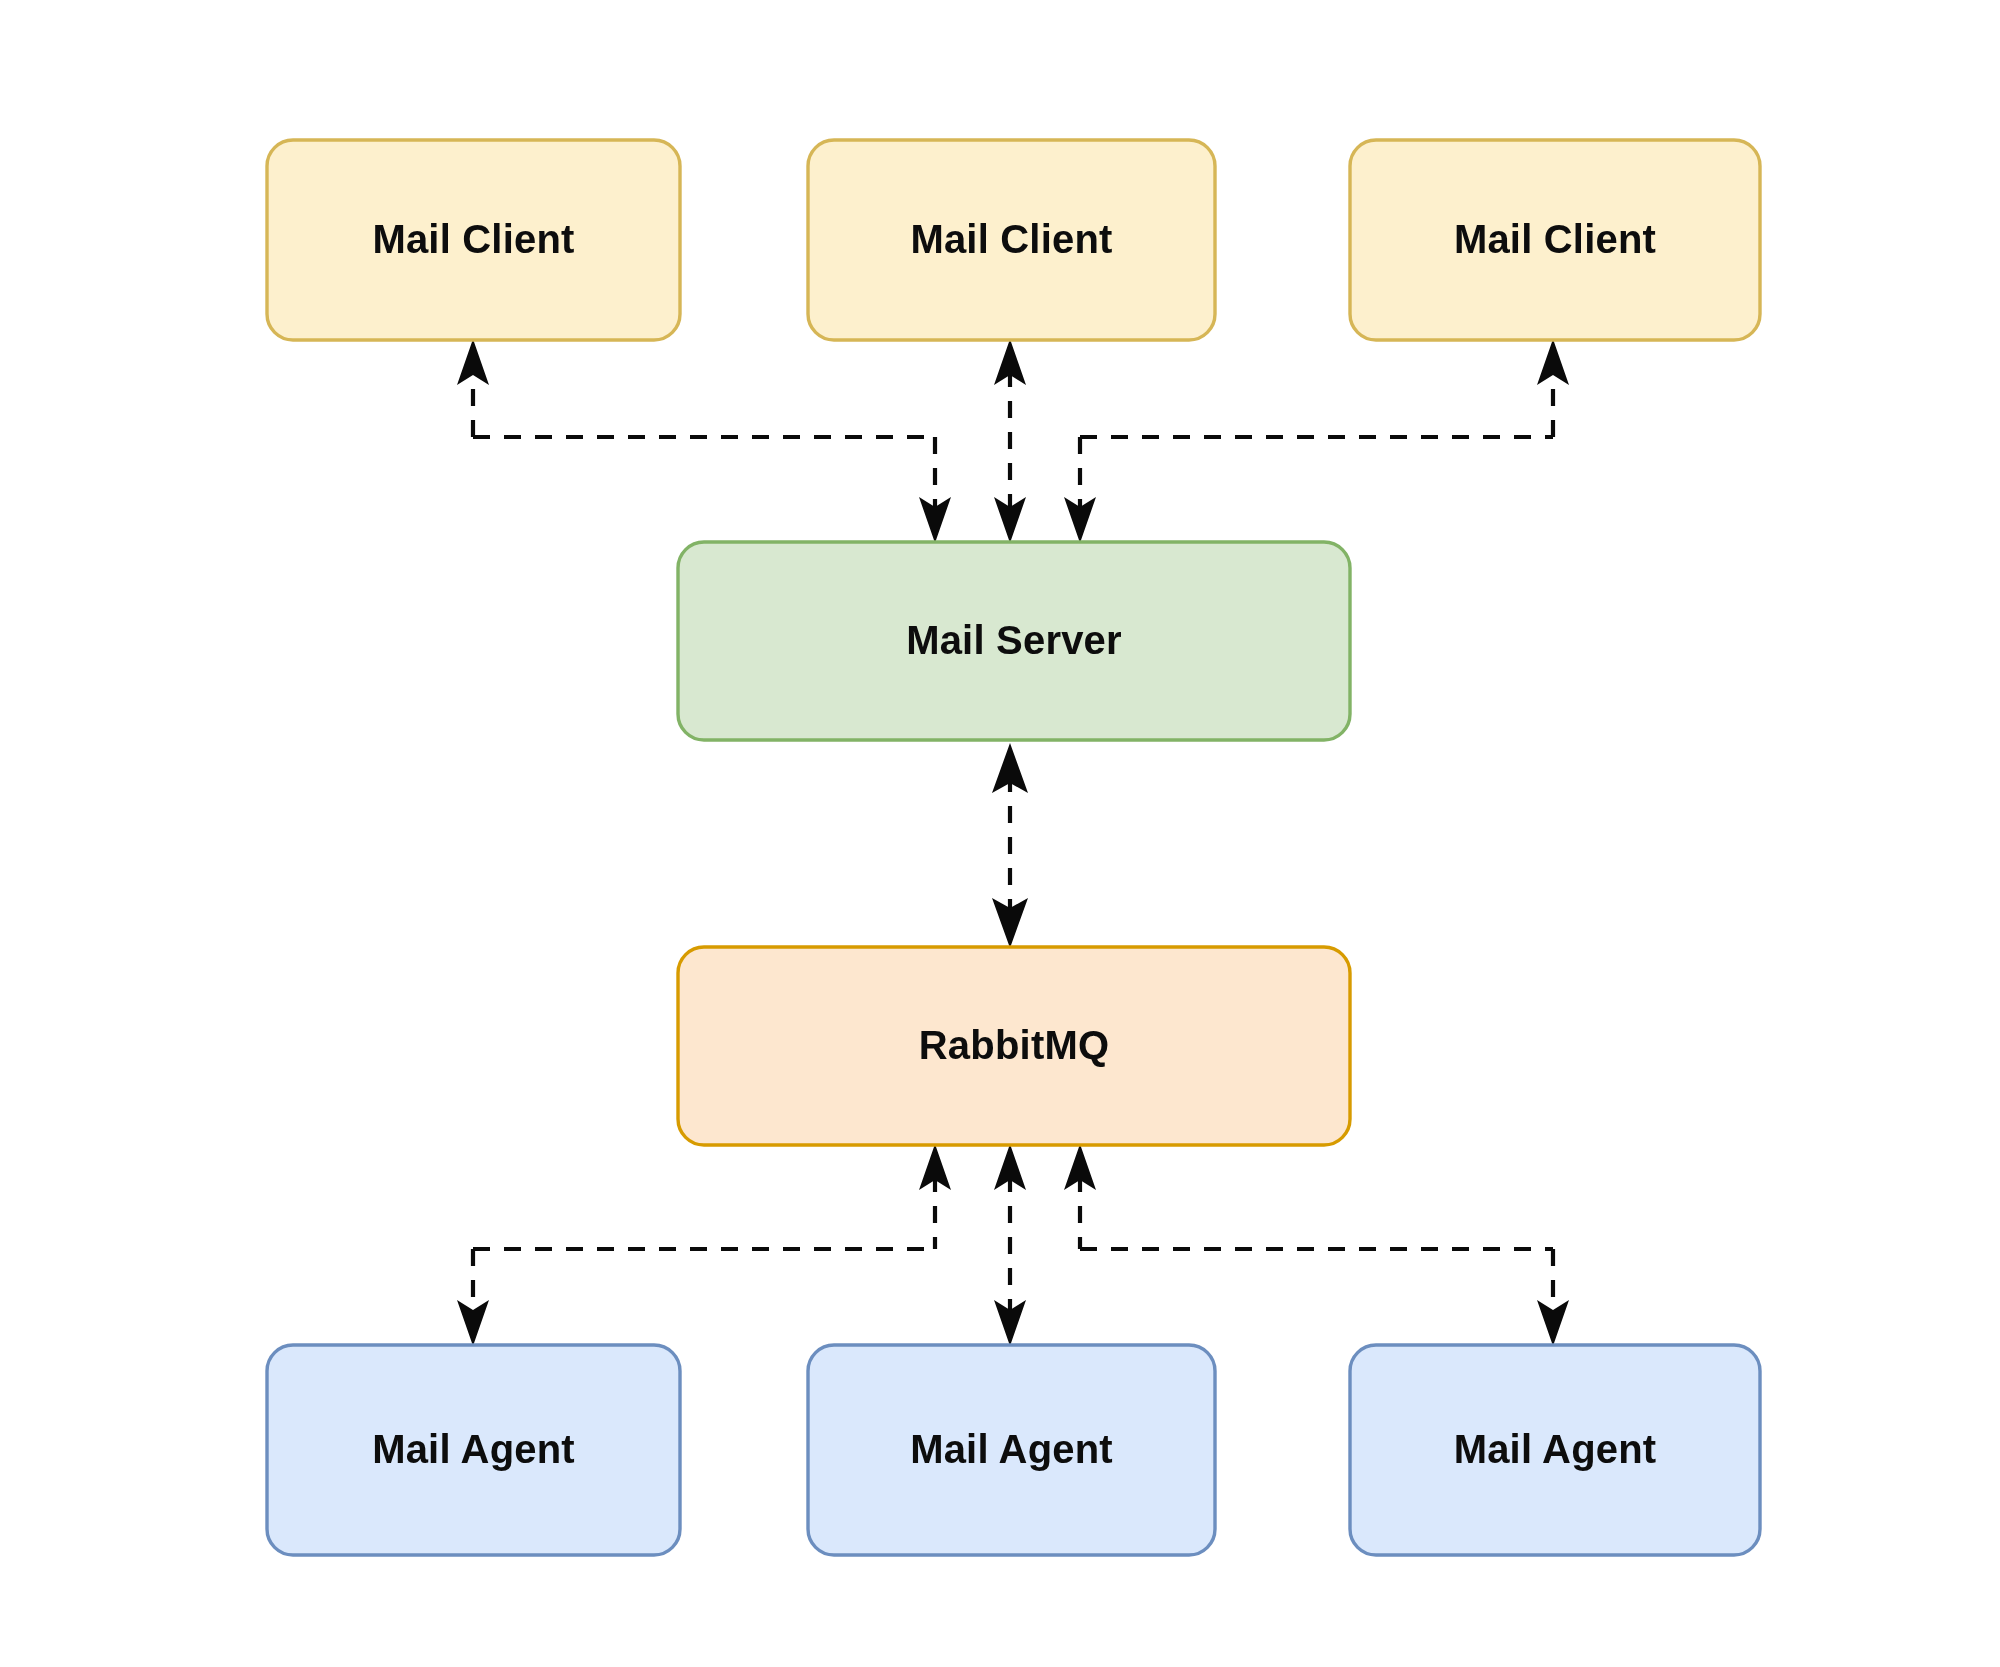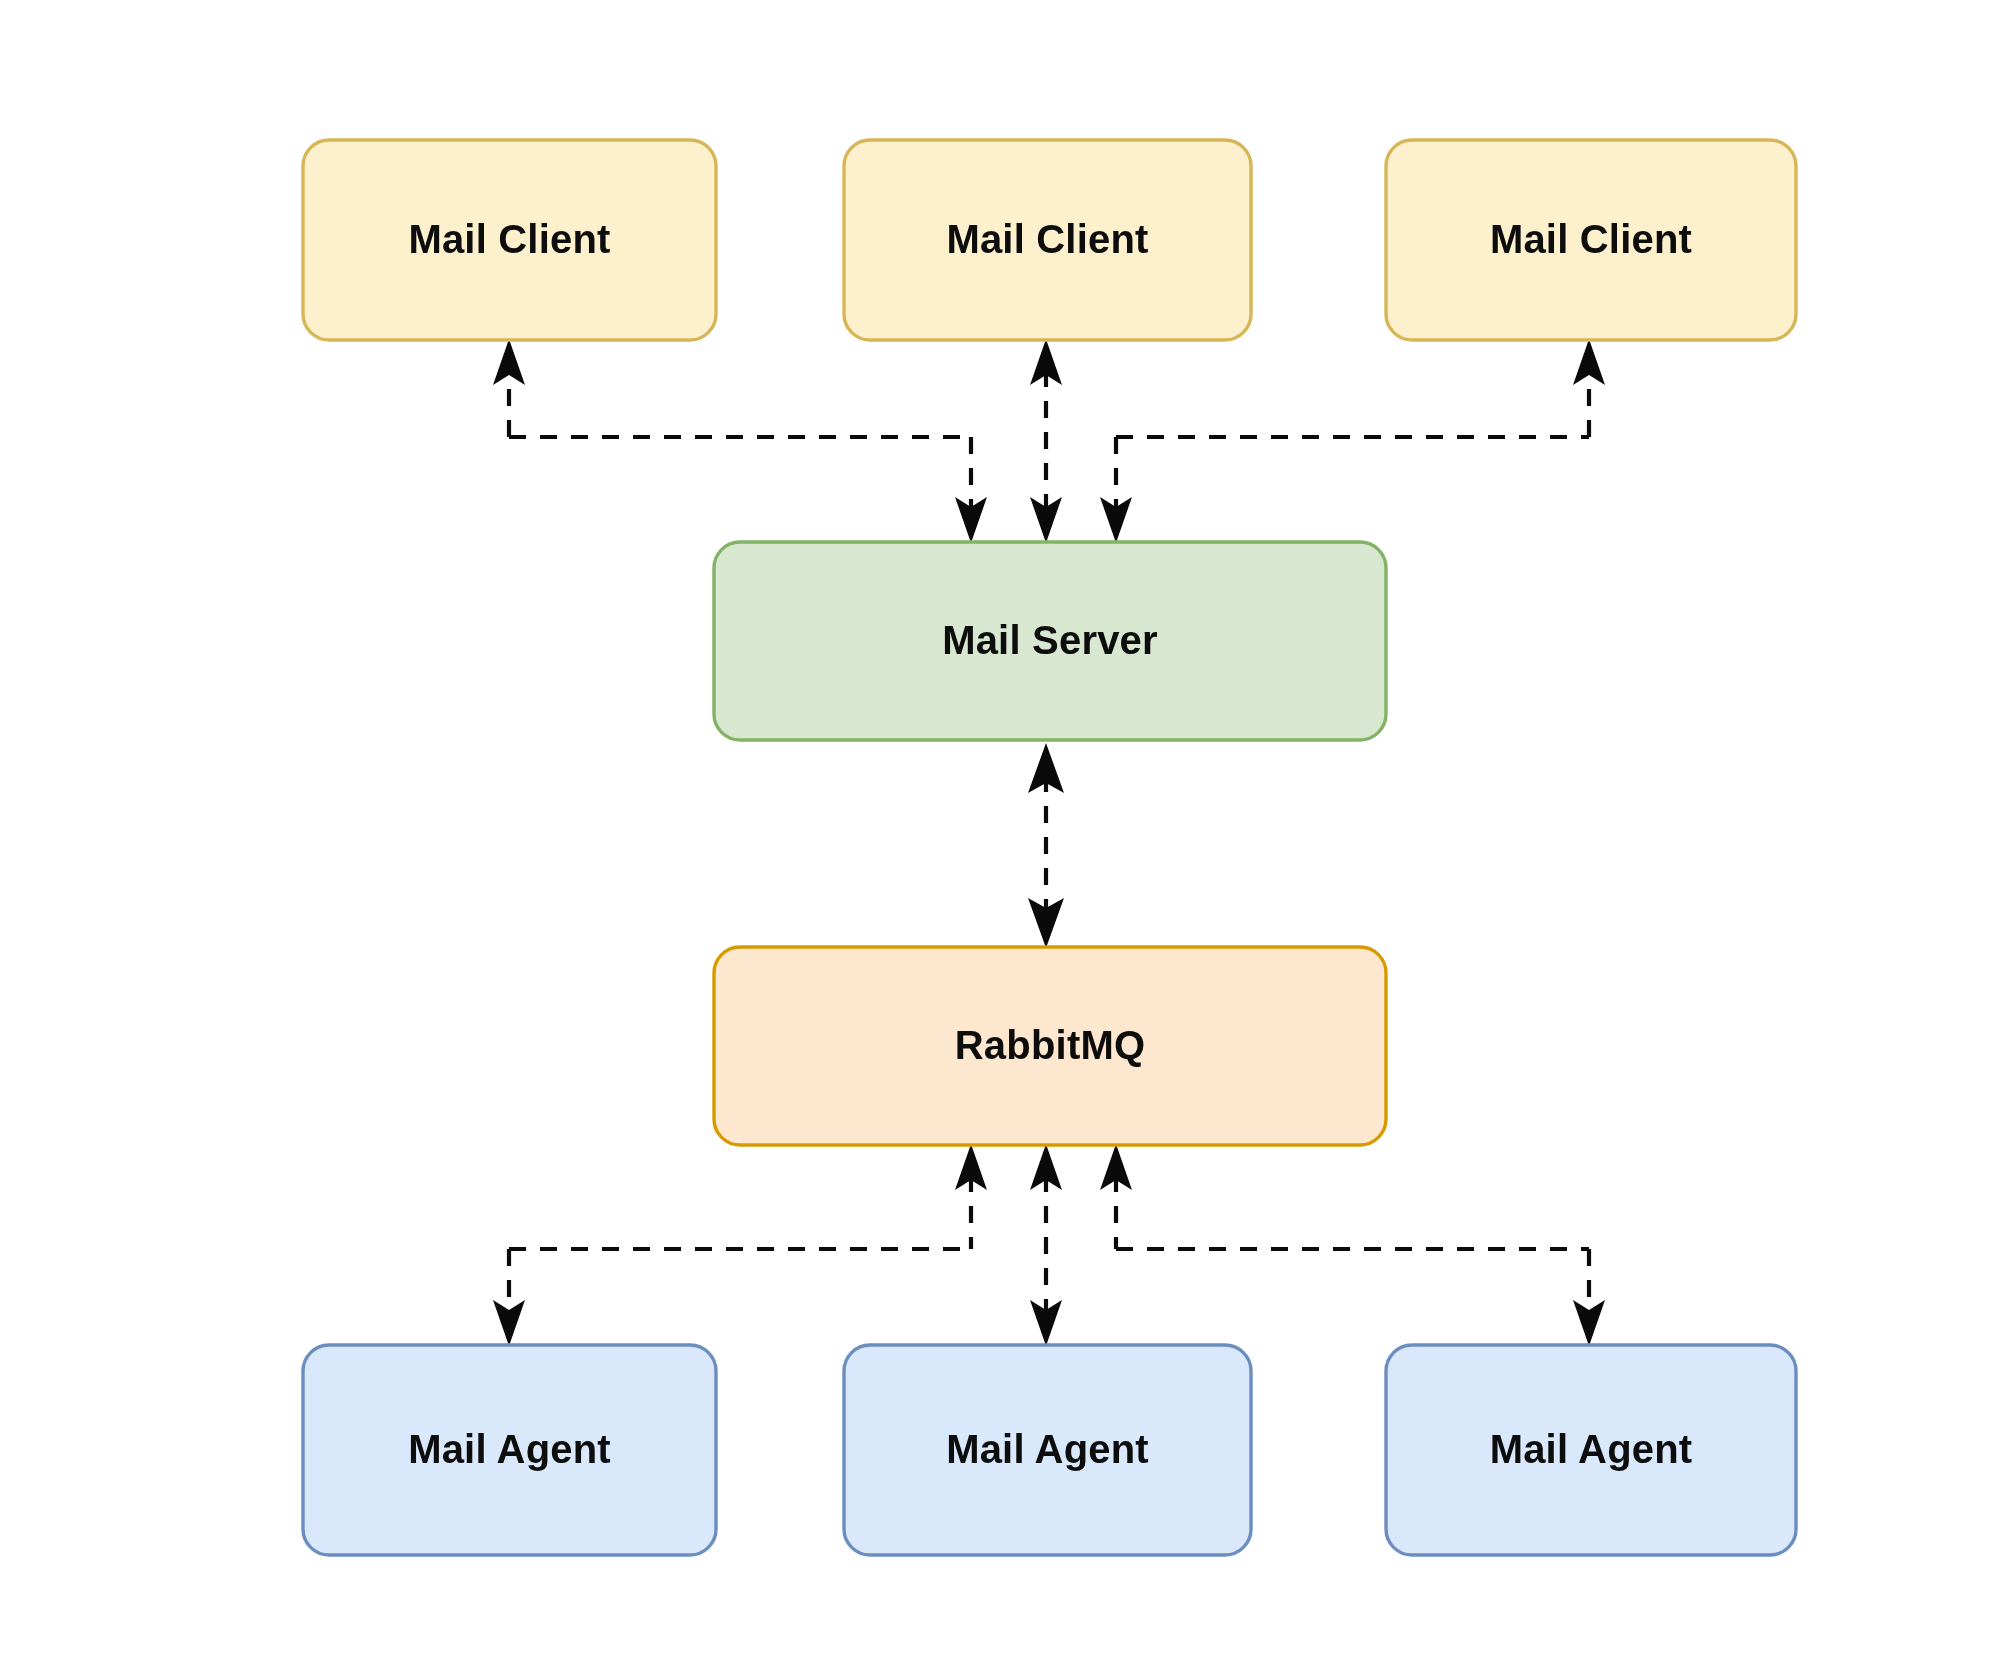--- a/index.html
+++ b/index.html
@@ -12,21 +12,20 @@
     width: 2000px;
     height: 1667px;
     font-family: "Liberation Sans", "DejaVu Sans", sans-serif;
     overflow: hidden;
   }
   #diagram-root {
     position: relative;
     width: 1596px;
     height: 1667px;
     background: #ffffff;
-    margin-left: 36px;
   }
   svg#diagram-svg {
     position: absolute;
     top: 0;
     left: 0;
     width: 2000px;
     height: 1667px;
     display: block;
   }
   .node-rect {

